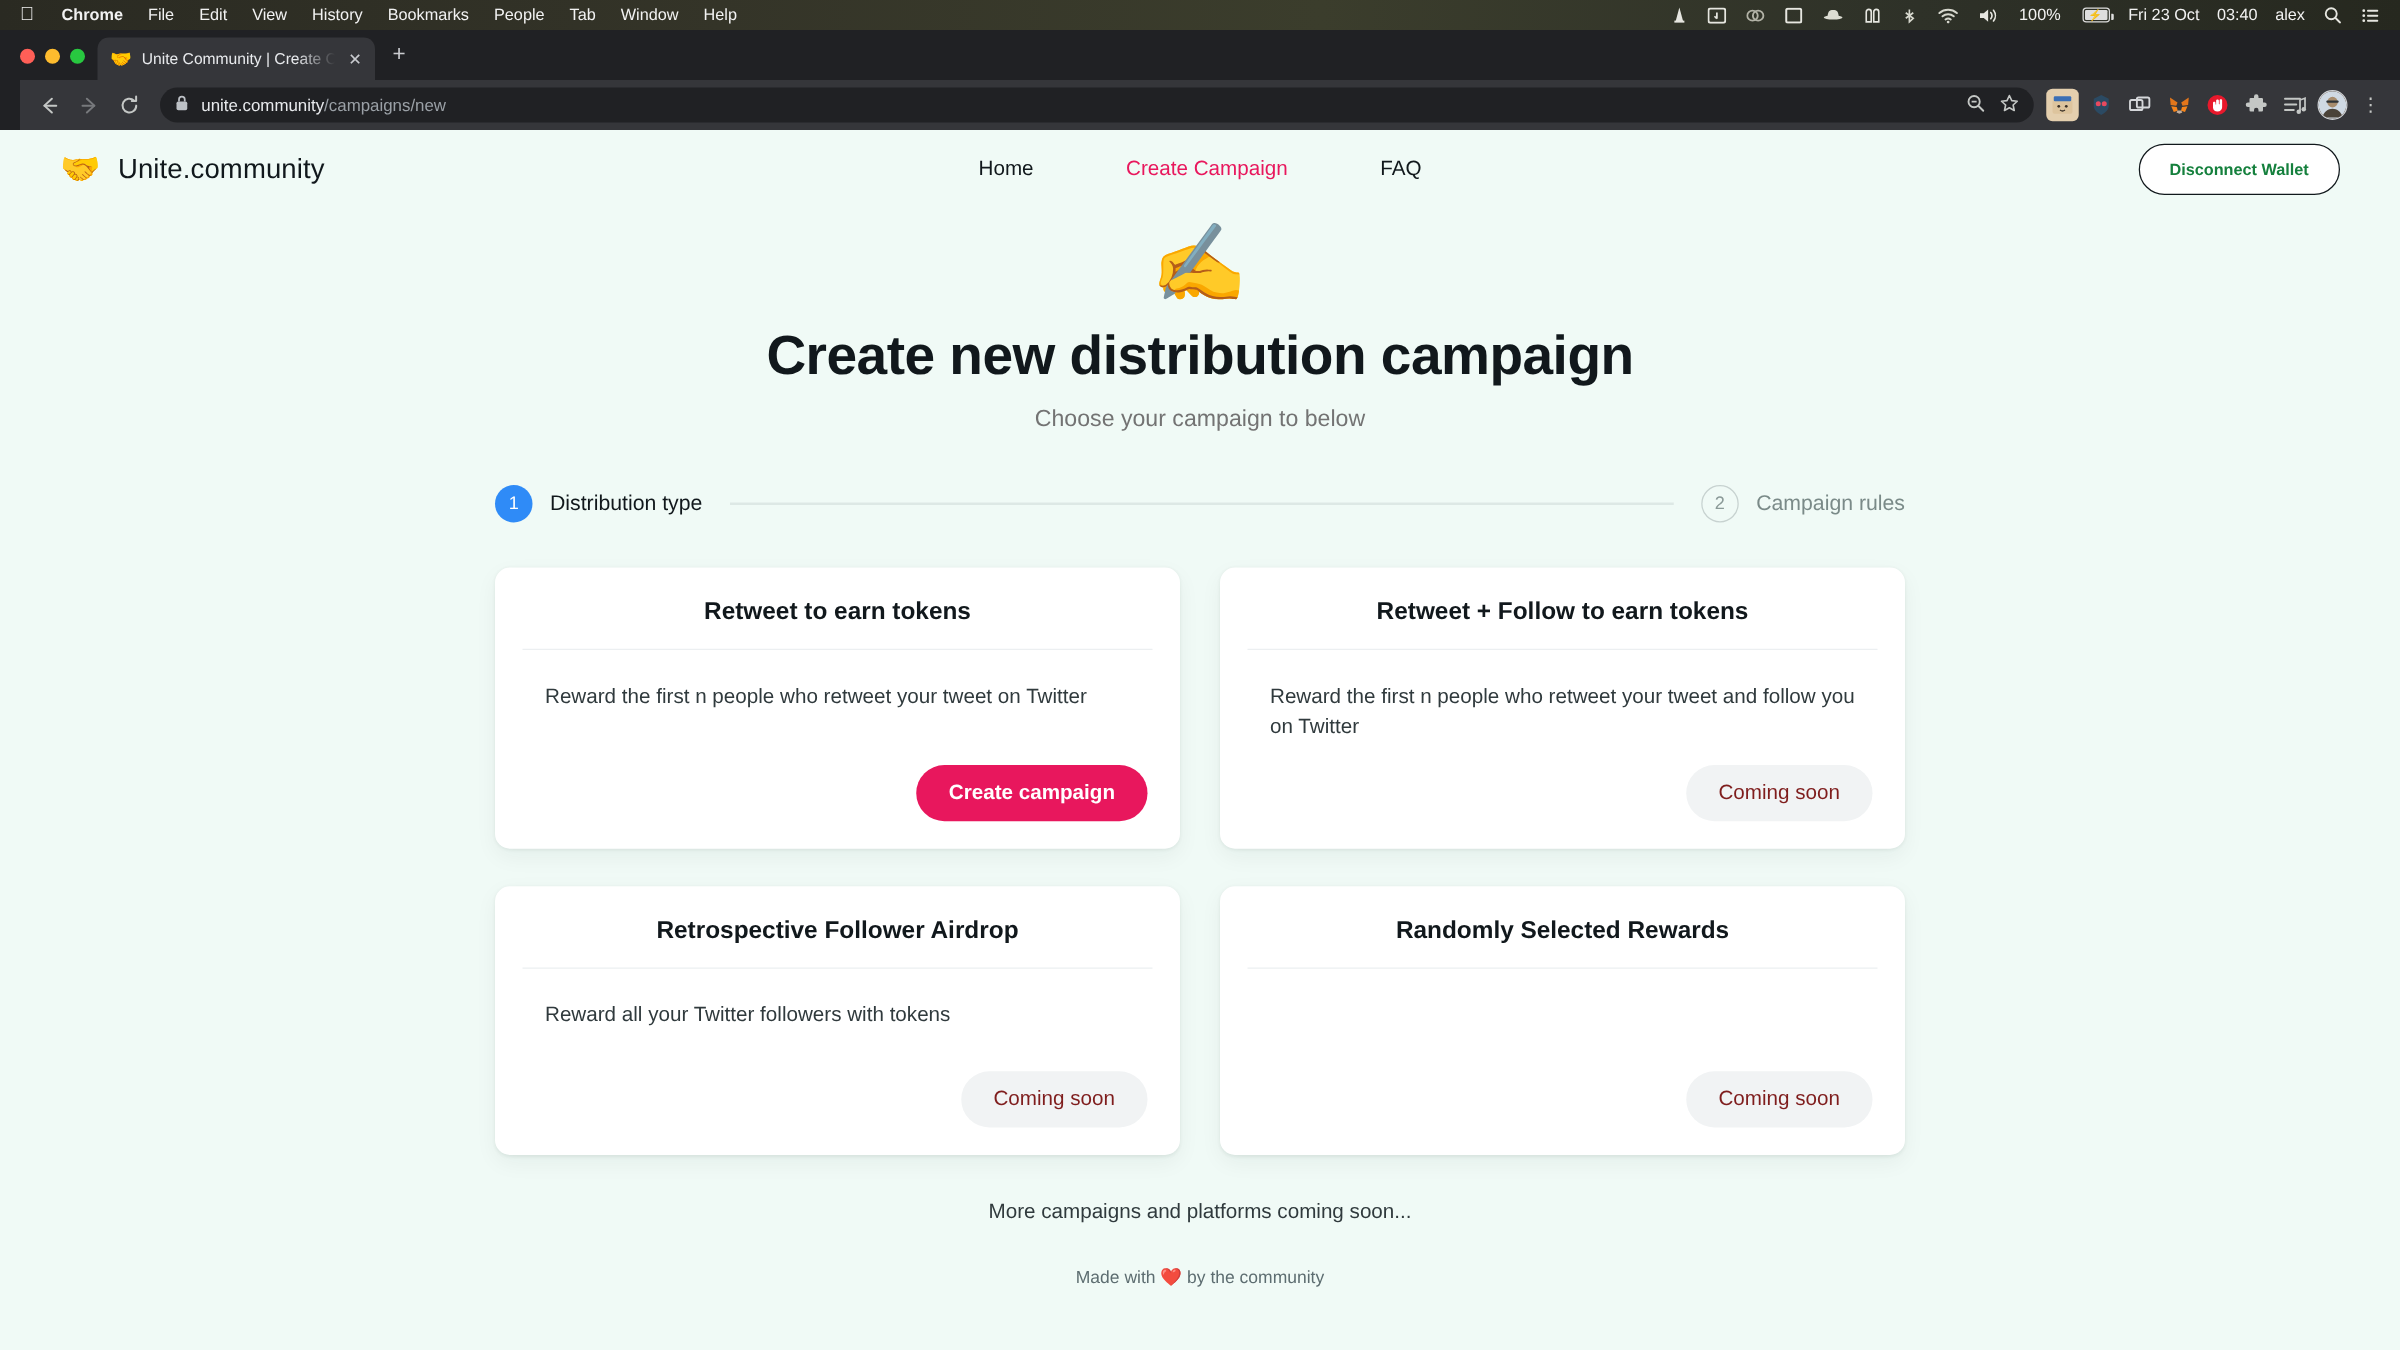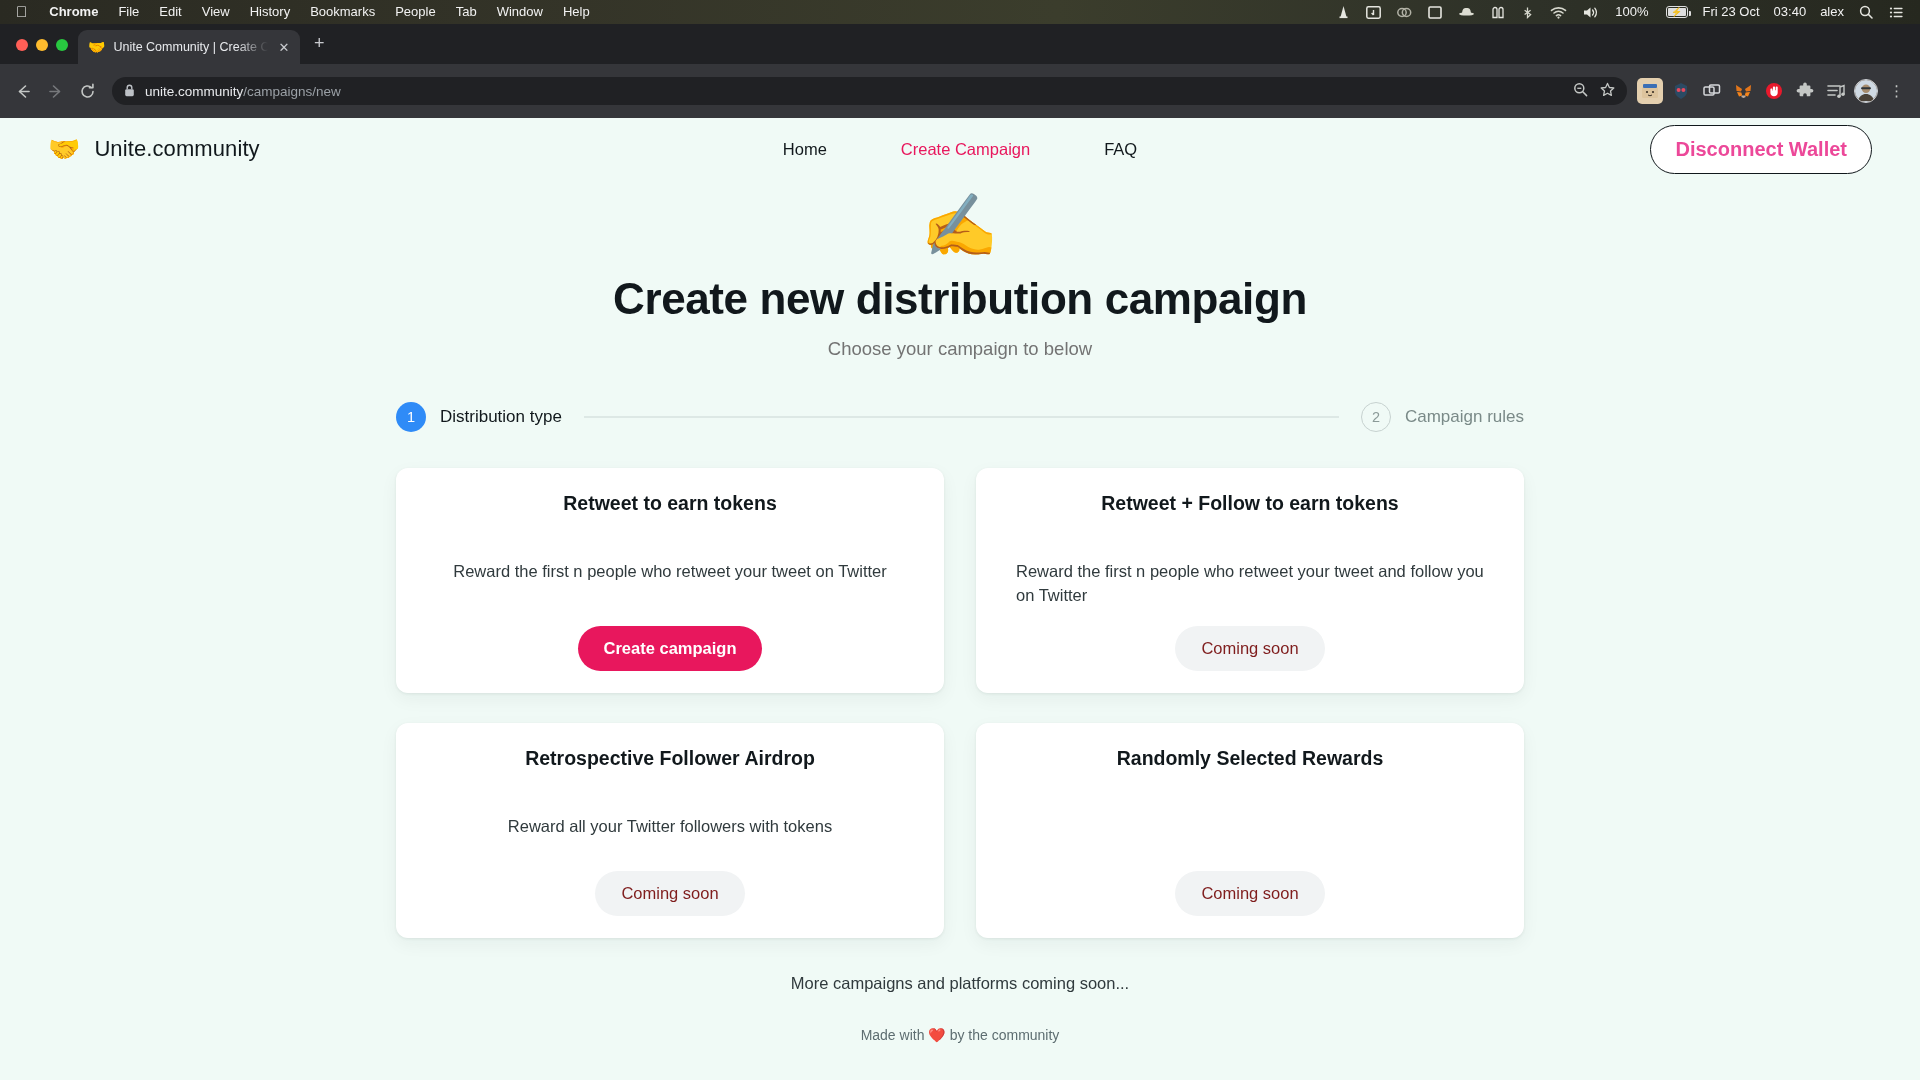--- a/index.html
+++ b/index.html
@@ -59,22 +59,22 @@
   .tab-favicon { font-size: 14px; line-height: 1; filter: saturate(1.2); }
   .tab-title {
     flex: 1; white-space: nowrap; overflow: hidden;
     -webkit-mask-image: linear-gradient(90deg, #000 80%, transparent 100%);
     mask-image: linear-gradient(90deg, #000 80%, transparent 100%);
   }
   .tab-close { color: #c9cbcf; font-size: 13px; width: 16px; text-align: center; }
   .newtab { color: #c9cbcf; font-size: 18px; padding: 0 12px 10px 14px; }
 
   .toolbar {
-    height: 54px; background: #35363a; display: flex; align-items: center;
-    padding: 0 10px 0 8px; gap: 2px;
+    height: 40px; background: #35363a; display: flex; align-items: center;
+    padding: 0 10px 0 8px; gap: 2px; margin-left: 16px;
   }
   .tb-btn {
     width: 30px; height: 30px; border-radius: 50%;
     display: flex; align-items: center; justify-content: center;
     color: #c4c7c5; font-size: 15px;
   }
   .tb-btn.dim { color: #77797c; }
   .omnibox {
     flex: 1; height: 28px; background: #202124; border-radius: 14px;
     display: flex; align-items: center; padding: 0 12px; margin: 0 8px;
@@ -112,22 +112,22 @@
   .brand-emoji { font-size: 26px; line-height: 1; }
   .brand-name { font-size: 22px; color: #11181c; letter-spacing: .1px; }
   .nav {
     position: absolute; left: 50%; transform: translateX(-50%);
     display: flex; align-items: center; gap: 74px;
   }
   .nav a { font-size: 16.5px; color: #11181c; text-decoration: none; white-space: nowrap; text-align: right; }
   .nav a.active { color: #e8175d; }
   .wallet-btn {
     margin-left: auto; border: 1.6px solid #11181c; background: #ffffff;
-    border-radius: 26px; padding: 12px 24px; font-size: 20px; font-weight: bold;
-    color: #ec4899; white-space: nowrap; cursor: pointer;
+    border-radius: 26px; padding: 12px 24px; font-size: 13px; font-weight: bold;
+    color: #15803d; white-space: nowrap; cursor: pointer;
     font-family: "Liberation Sans", sans-serif;
   }
 
   .hero { text-align: center; padding-top: 12px; }
   .hero-emoji { font-size: 62px; line-height: 1.1; display: block; }
   .hero-title {
     font-size: 44px; font-weight: bold; color: #11181c;
     margin-top: 14px; letter-spacing: -0.4px;
   }
   .hero-sub { font-size: 18.5px; color: #737373; margin-top: 14px; }
@@ -147,21 +147,21 @@
   .step-label.idle { color: #7a8a88; }
   .step-line { flex: 1; height: 1.5px; background: #dde8e5; margin: 0 22px; }
 
   .cards {
     width: 1128px; margin: 36px auto 0;
     display: grid; grid-template-columns: 1fr 1fr; gap: 30px 32px;
   }
   .card {
     background: #ffffff; border-radius: 12px; padding: 24px 26px 22px;
     box-shadow: 0 1px 3px rgba(16,40,34,.07), 0 6px 18px rgba(16,40,34,.05);
-    display: flex; flex-direction: column; min-height: 215px; align-items: center;
+    display: flex; flex-direction: column; min-height: 215px;
   }
   .card-title {
     text-align: center; font-size: 19.5px; font-weight: bold; color: #11181c;
     padding-bottom: 18px;
   }
   .card-divider { height: 1px; background: #eceff1; margin: 0 -4px; }
   .card-desc {
     font-size: 16.5px; color: #303a3d; line-height: 1.45;
     padding: 26px 14px 0 14px;
   }

